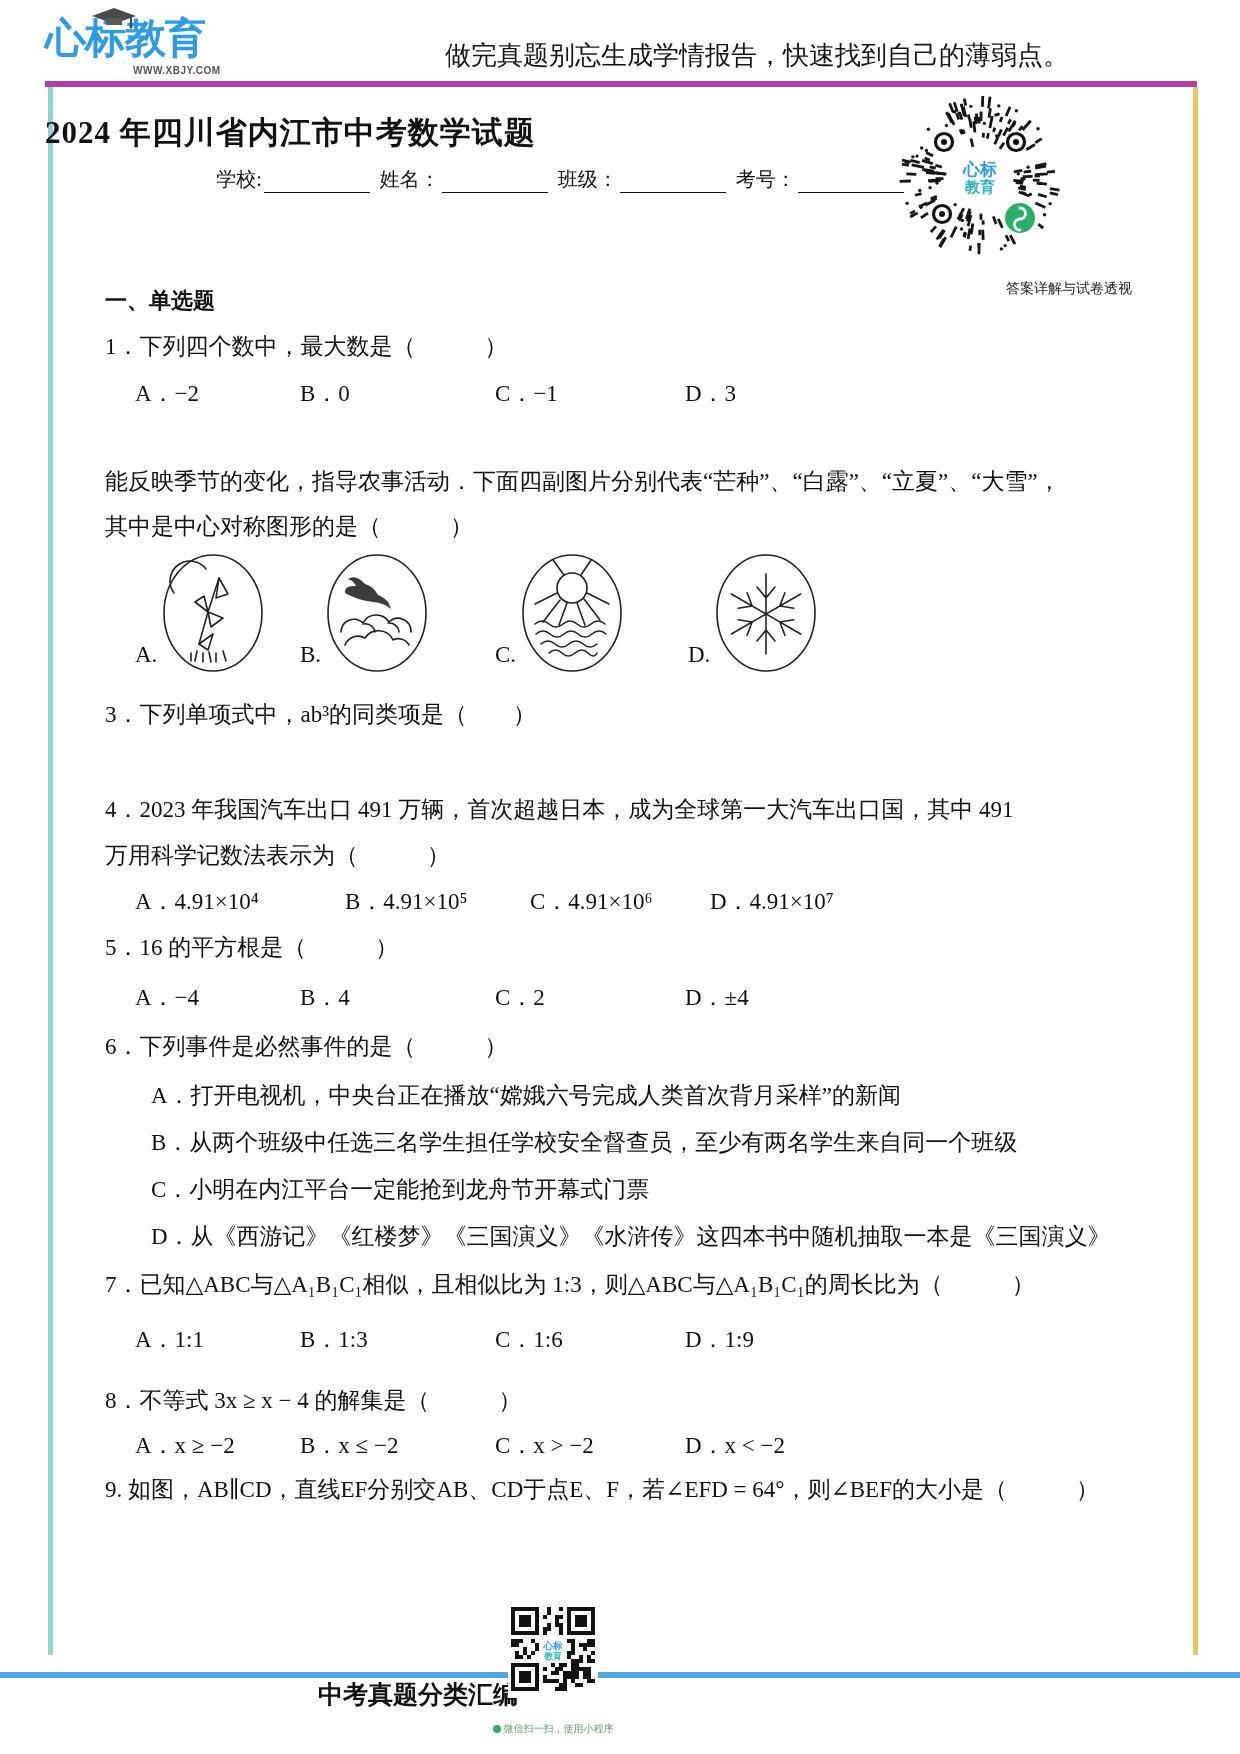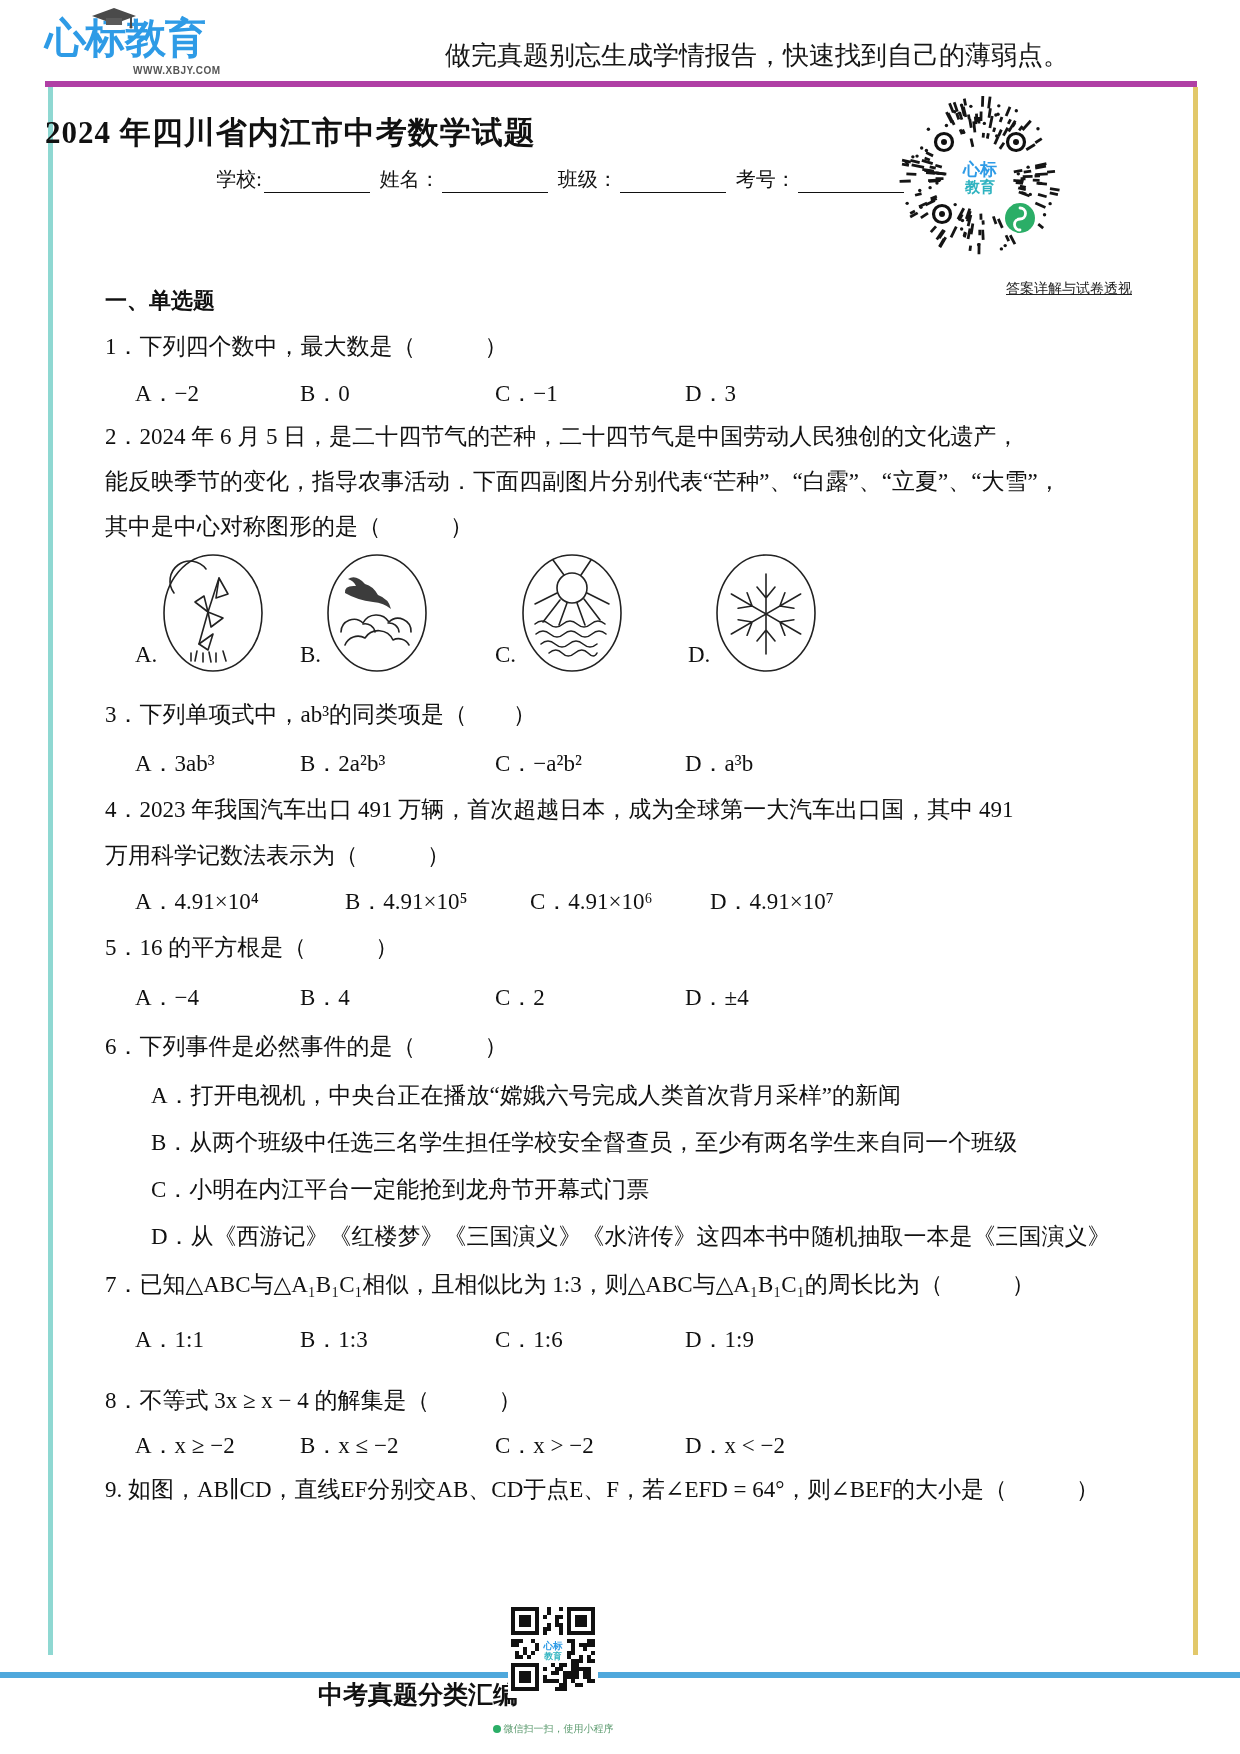--- a/index.html
+++ b/index.html
@@ -23,21 +23,21 @@
   .border-right{position:absolute;left:1193px;top:87px;width:5px;height:1568px;background:var(--right-border);}
 
   
   .title{position:absolute;left:45px;top:112px;width:1040px;
     font-size:31px;font-weight:bold;letter-spacing:1px;}
   .info-row{position:absolute;left:45px;top:166px;width:1040px;text-align:center;font-size:20px;}
   .fline{display:inline-block;width:106px;height:22px;border-bottom:1.6px solid #111;margin:0 10px 0 2px;vertical-align:bottom;}
 
   
   .qr-main{position:absolute;left:898px;top:96px;width:164px;height:164px;}
-  .qr-caption{position:absolute;left:1006px;top:280px;font-size:14px;color:#222;text-decoration:underline;}
+  .qr-caption{position:absolute;left:1006px;top:280px;font-size:14px;color:#222;}
 
   .section-head{position:absolute;left:105px;top:286px;font-size:22px;font-weight:bold;}
 
   .stem{position:absolute;left:105px;font-size:23px;line-height:30px;white-space:nowrap;}
   .opts{position:absolute;left:135px;display:grid;grid-template-columns:165px 195px 190px auto;
     font-size:23px;white-space:nowrap;}
   .opts-wide{grid-template-columns:210px 185px 180px auto;}
   .optline{position:absolute;left:135px;font-size:23px;white-space:nowrap;margin-left:16px;}
 
   
@@ -254,21 +254,20 @@
   <div class="section-head">一、单选题</div>
 
   <div class="stem" style="top:332px">1．下列四个数中，最大数是（　　　）</div>
   <div class="opts" style="top:378px">
     <span>A．−2</span>
     <span>B．0</span>
     <span>C．−1</span>
     <span>D．3</span>
   </div>
 
-  <div class="stem" style="top:422px">2．2024 年 6 月 5 日，是二十四节气的芒种，二十四节气是中国劳动人民独创的文化遗产，</div>
   <div class="stem" style="top:467px">能反映季节的变化，指导农事活动．下面四副图片分别代表“芒种”、“白露”、“立夏”、“大雪”，</div>
   <div class="stem" style="top:512px">其中是中心对称图形的是（　　　）</div>
 
   <div class="figs">
     <div class="fig">
       <span class="fig-label">A.</span>
       <svg width="104" height="122" viewBox="0 0 104 122">
         <g class="sketch">
           <ellipse cx="52" cy="61" rx="49" ry="58"></ellipse>
           <path d="M13,41 A20,20 0 1 1 45,17"></path>
@@ -317,26 +316,20 @@
             <path d="M52,22 L52,102 M43,35 L52,46 L61,35 M43,89 L52,78 L61,89"></path>
           </g>
           <use href="#sf-arm" transform="rotate(60 52 62)"></use>
           <use href="#sf-arm" transform="rotate(120 52 62)"></use>
         </g>
       </svg>
     </div>
   </div>
 
   <div class="stem" style="top:700px">3．下列单项式中，ab³的同类项是（　　）</div>
-  <div class="opts" style="top:748px">
-    <span>A．3ab³</span>
-    <span>B．2a²b³</span>
-    <span>C．−a²b²</span>
-    <span>D．a³b</span>
-  </div>
 
   <div class="stem" style="top:795px">4．2023 年我国汽车出口 491 万辆，首次超越日本，成为全球第一大汽车出口国，其中 491</div>
   <div class="stem" style="top:841px">万用科学记数法表示为（　　　）</div>
   <div class="opts opts-wide" style="top:886px">
     <span>A．4.91×10⁴</span>
     <span>B．4.91×10⁵</span>
     <span>C．4.91×10⁶</span>
     <span>D．4.91×10⁷</span>
   </div>
 

